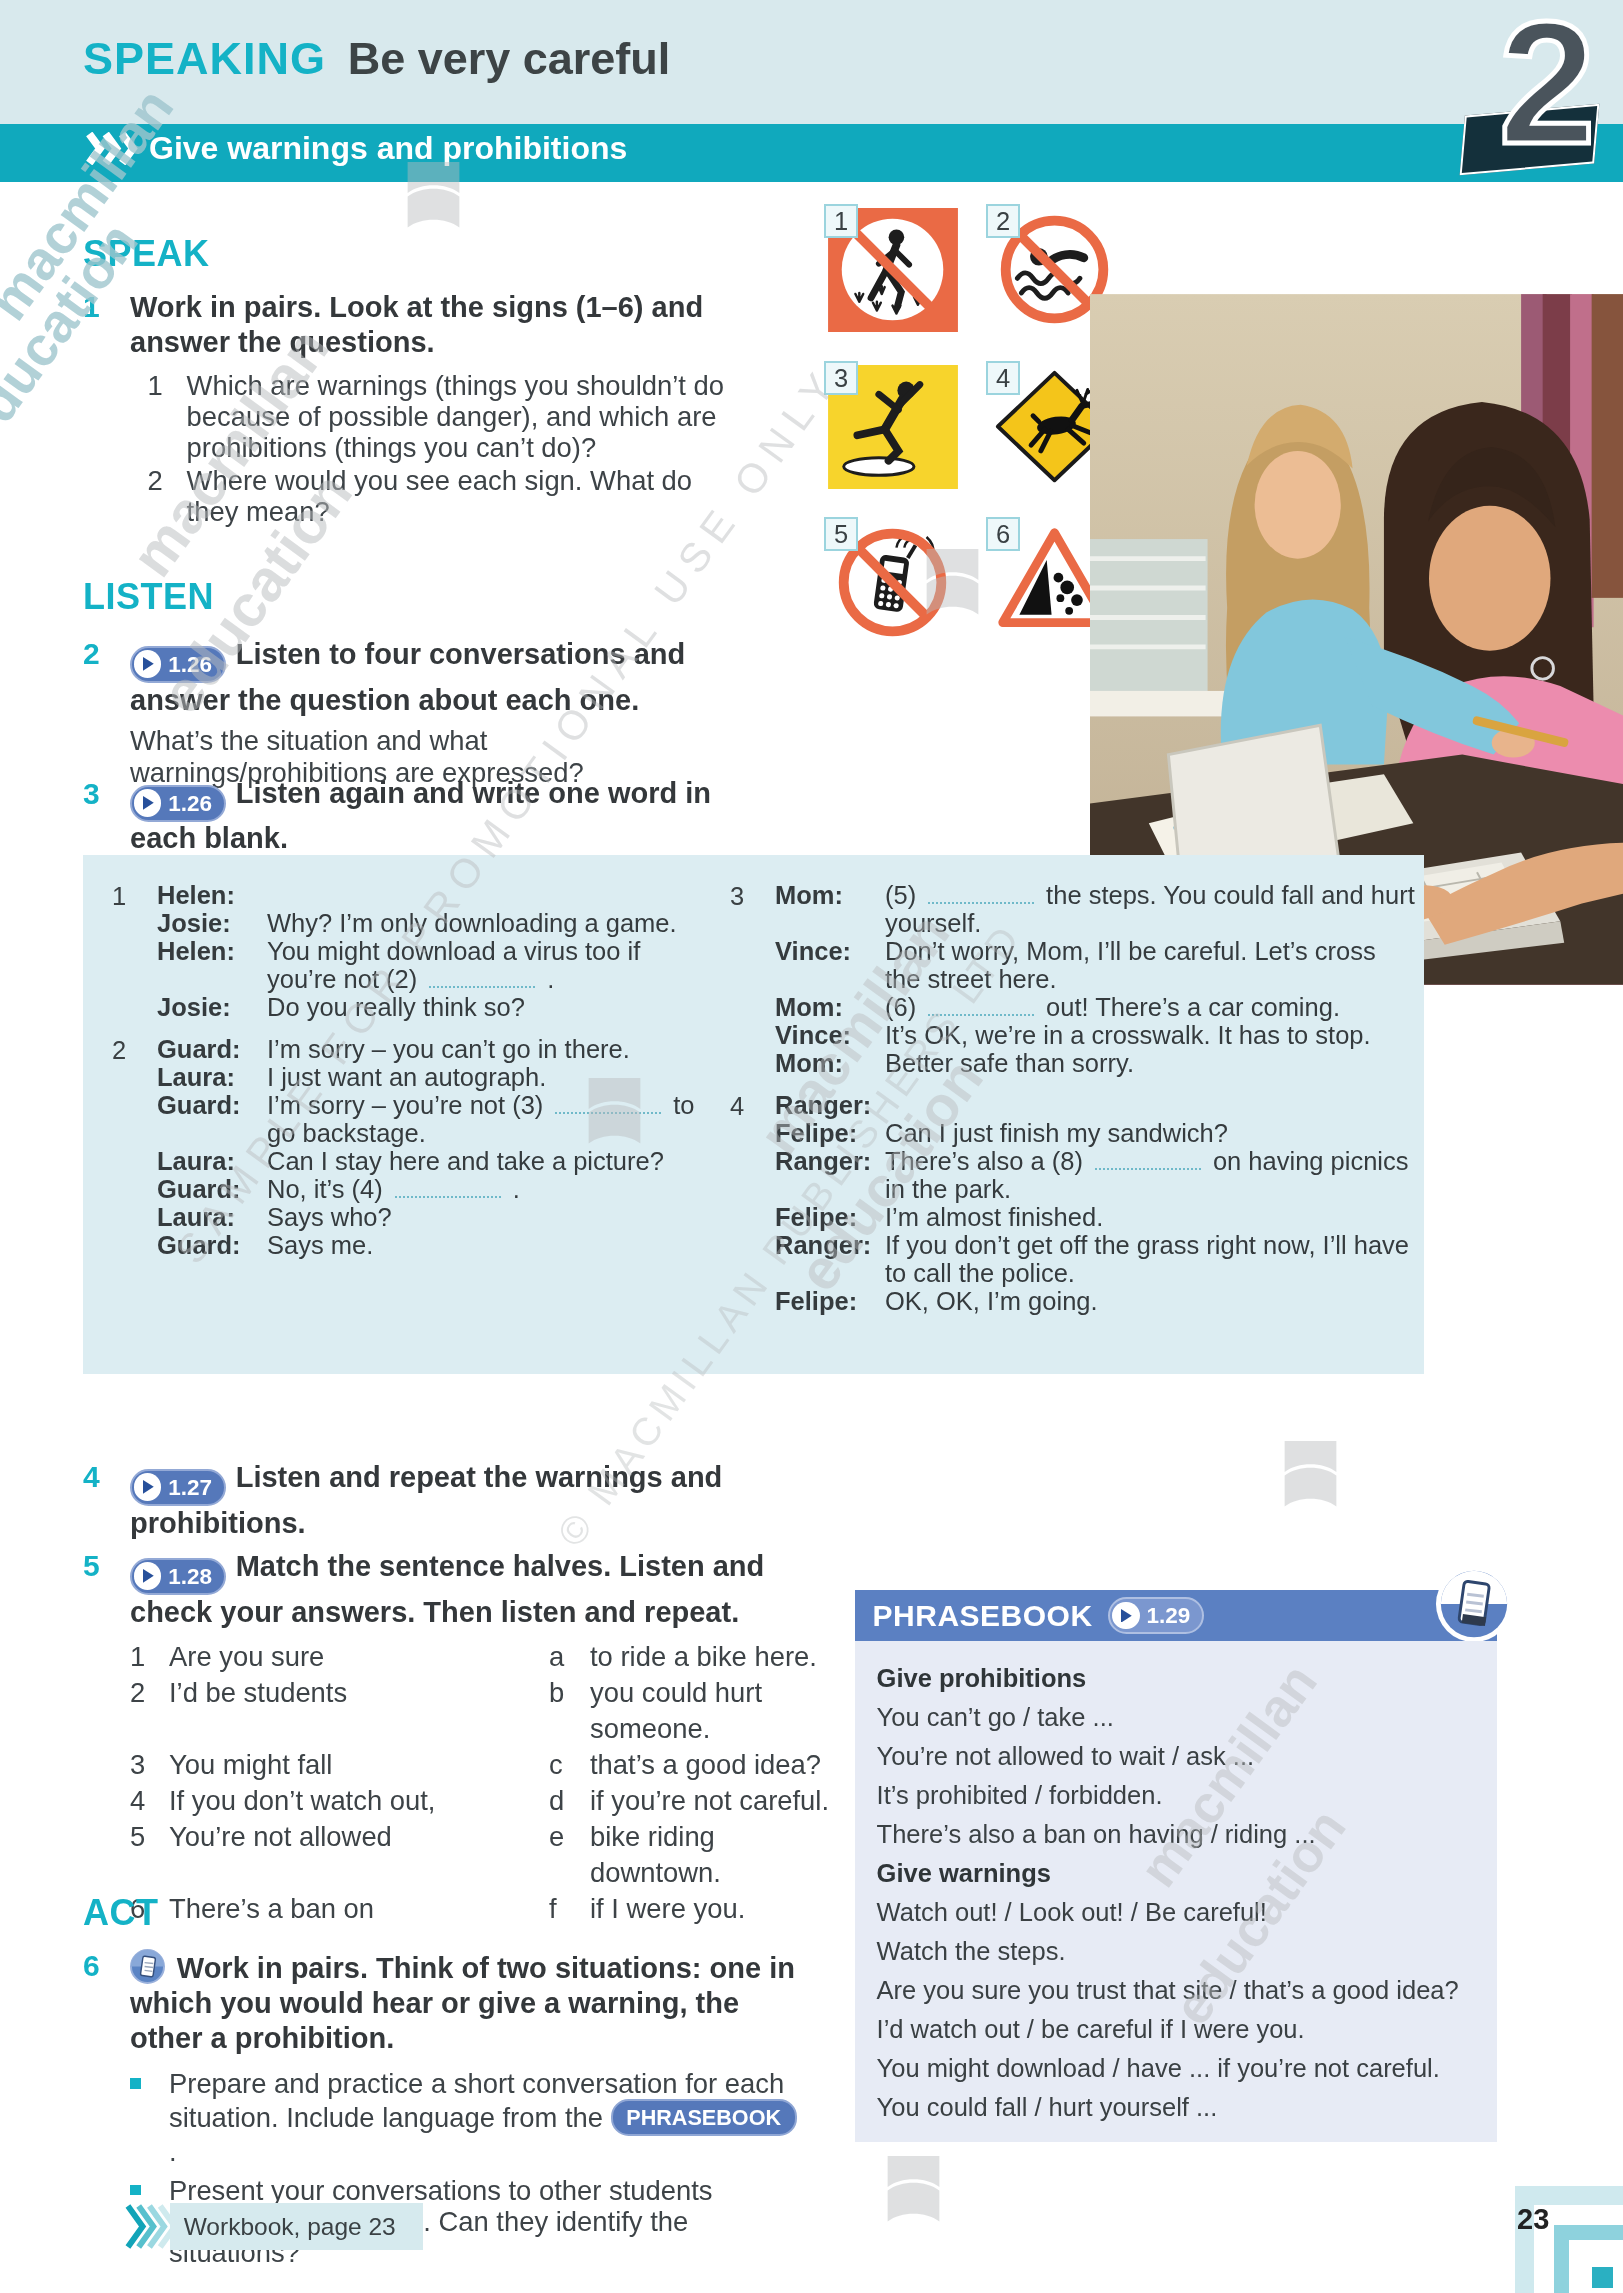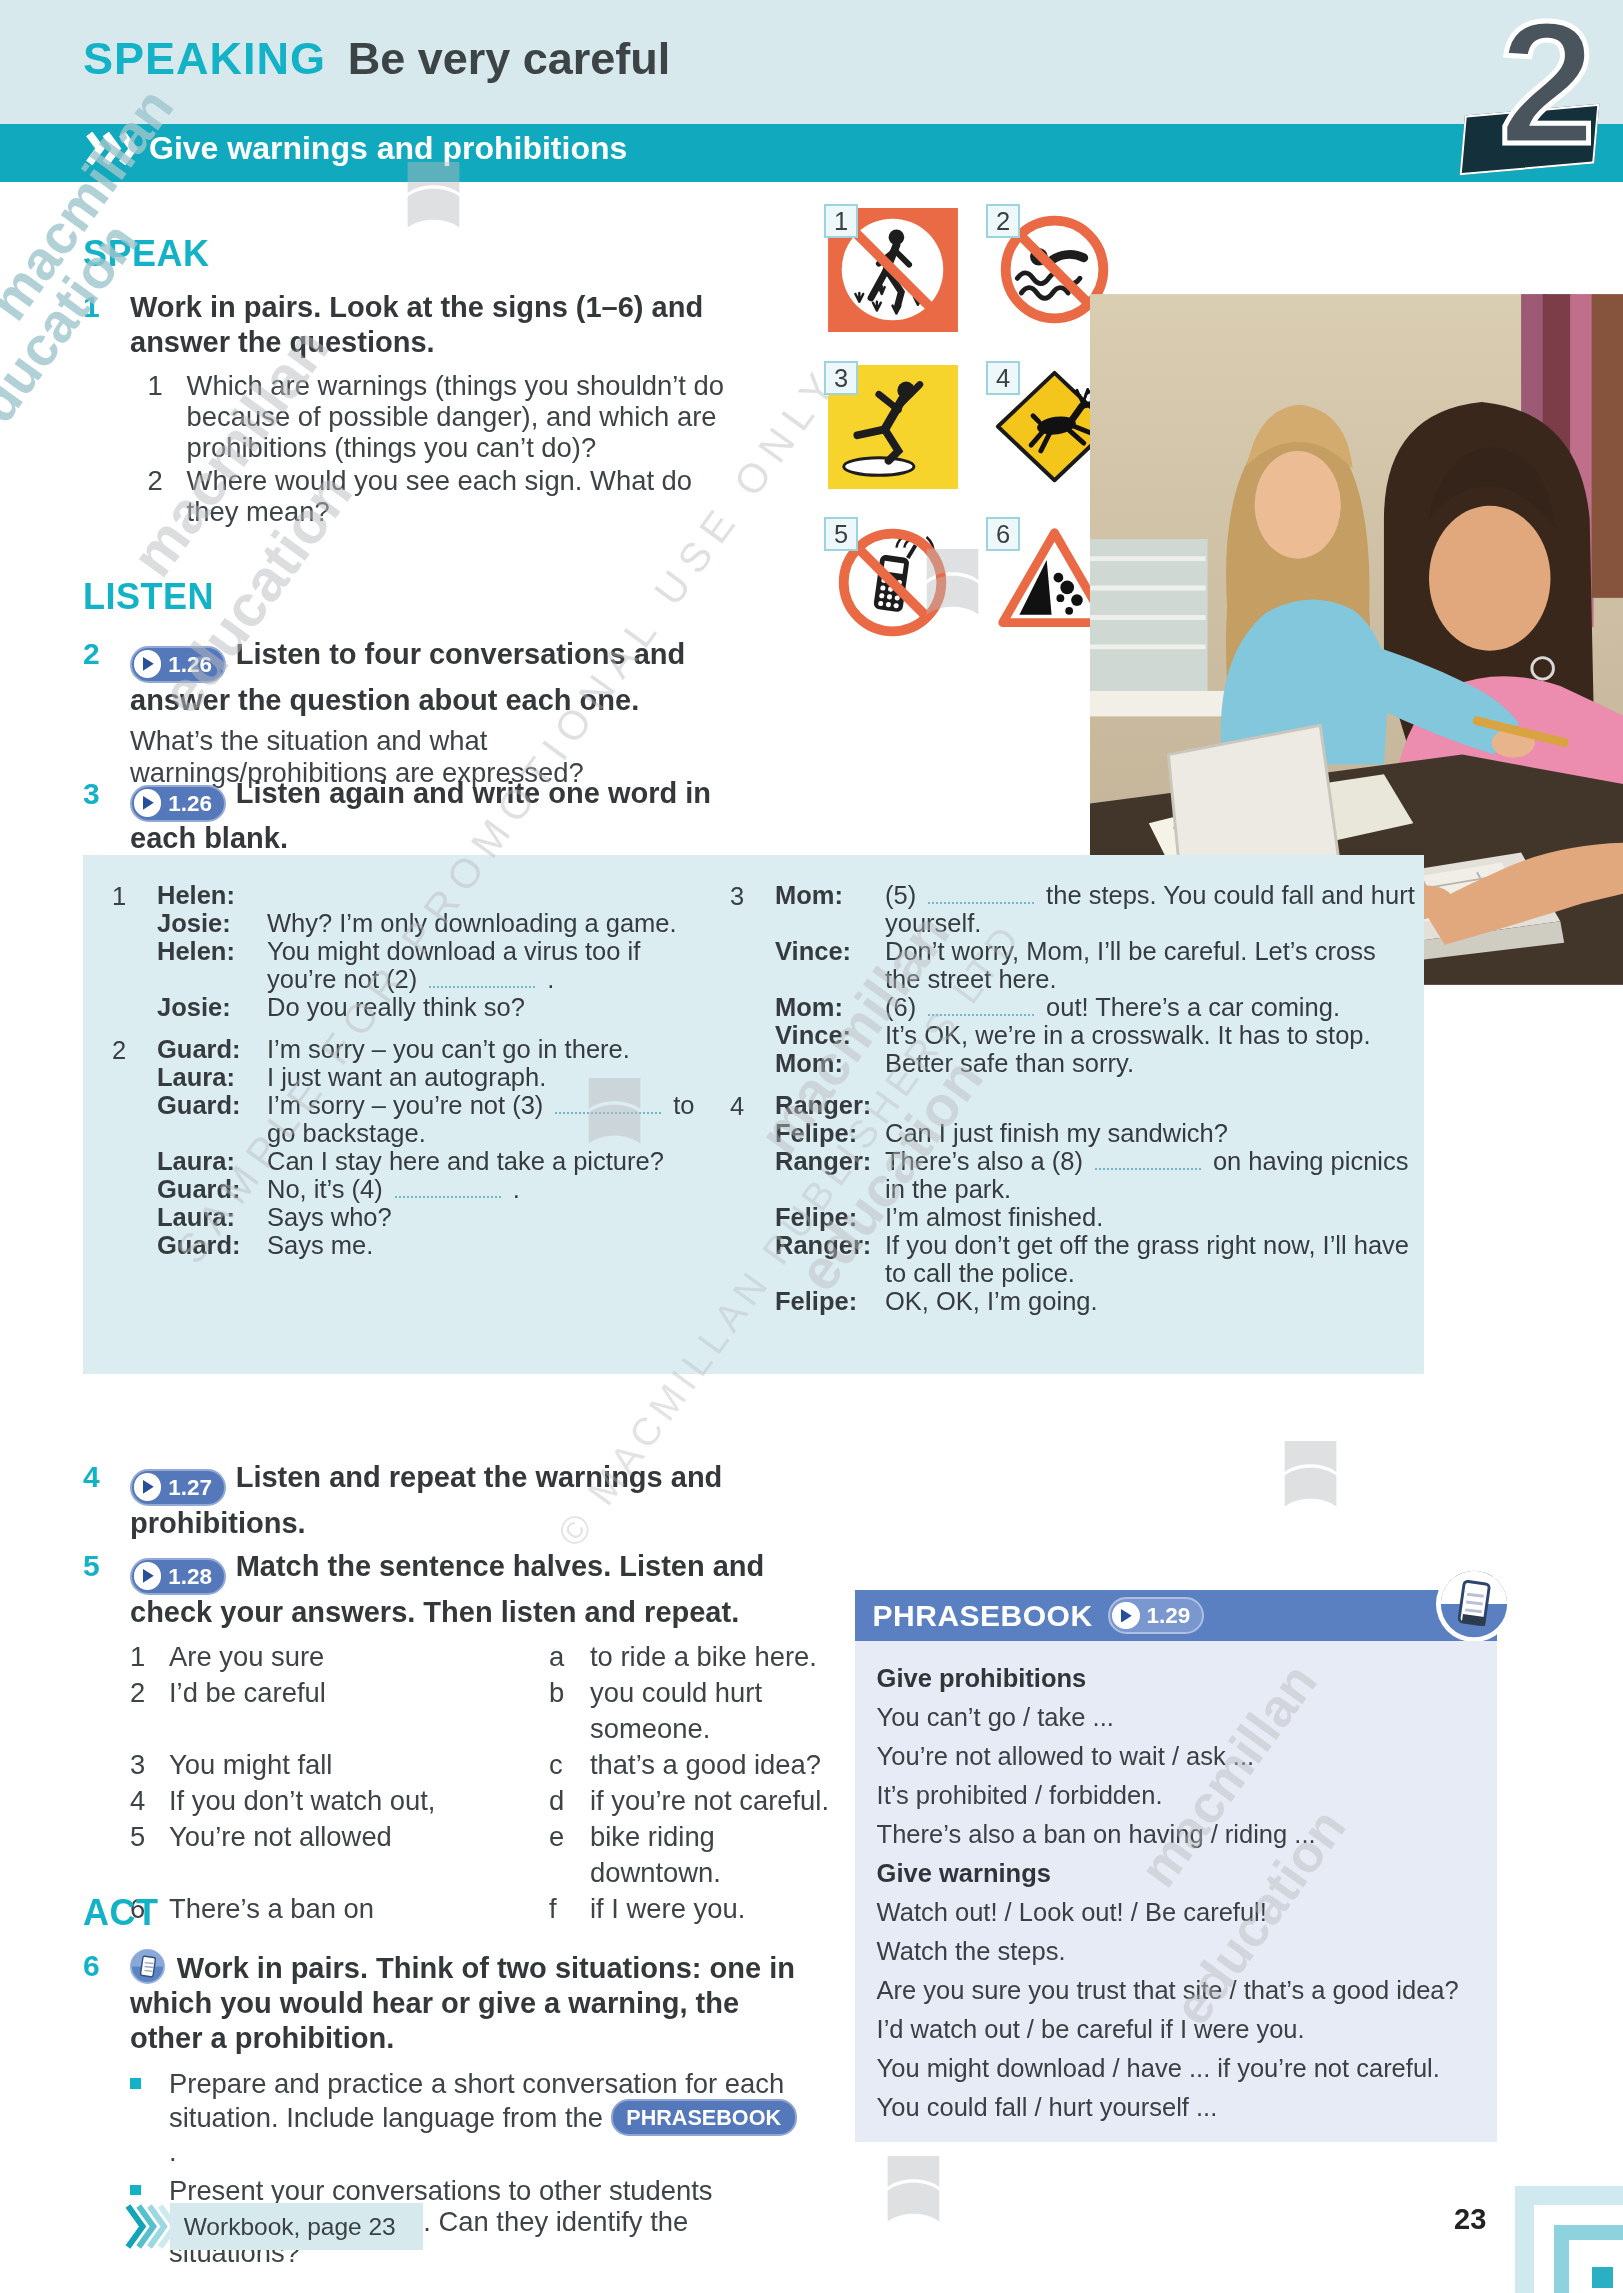--- a/index.html
+++ b/index.html
@@ -64,21 +64,21 @@
   .pbook { position:absolute; left:855px; top:1590px; width:642px; height:552px; z-index:3; }
   .pbook-bar { position:absolute; left:0; top:0; width:642px; height:51px; background:#5b80c2; display:flex; align-items:center; padding-left:17.6px; }
   .pbook-title { color:#fff; font-size:30px; font-weight:bold; letter-spacing:0.5px; margin-right:15.7px; }
   .pbook-body { position:absolute; left:0; top:51px; width:642px; height:501px; background:#e7ebf5; padding:17.6px 0 0 21.6px; }
   .pbook-body .ln { font-size:25.5px; line-height:39px; color:#3a4043; }
   .pbook-body .hd { font-weight:bold; color:#2f3538; }
   .pbook-icon { position:absolute; left:580px; top:-25.5px; }
   
   .wb { position:absolute; left:125px; top:2203px; display:flex; align-items:stretch; }
   .wb-label { background:#d6eaee; color:#3a4144; font-size:24.5px; display:flex; align-items:center; padding:0 27.4px 0 13.7px; height:47px; }
-  .pagenum { position:absolute; left:1454px; top:2203px; font-size:29px; font-weight:bold; color:#222; z-index:6;}
+  .pagenum { position:absolute; left:1517px; top:2203px; font-size:29px; font-weight:bold; color:#222; z-index:6;}
   .corner-a { position:absolute; right:-59px; bottom:-59px; width:167px; height:167px; border:19.6px solid #cfe9ee; z-index:5;}
   .corner-b { position:absolute; right:-29px; bottom:-29px; width:98px; height:98px; border:15.7px solid #8ed2dd; z-index:5;}
   .corner-c { position:absolute; right:9.8px; bottom:5.9px; width:21.6px; height:21.6px; background:#2ab0c2; z-index:5;}
   
   .wm { position:absolute; z-index:40; pointer-events:none; font-weight:bold; transform-origin:left top; white-space:nowrap; }
   .wm-flag { position:absolute; z-index:40; pointer-events:none; opacity:0.45; }
 </style>
 </head>
 <body>
 
@@ -507,21 +507,21 @@
 
       <div class="match-row">
         <span>1</span>
         <span>Are you sure</span>
         <span>a</span>
         <span>to ride a bike here.</span>
       </div>
 
       <div class="match-row">
         <span>2</span>
-        <span>I’d be careful</span>
+        <span>I’d be students</span>
         <span>b</span>
         <span>you could hurt someone.</span>
       </div>
 
       <div class="match-row">
         <span>3</span>
         <span>You might fall</span>
         <span>c</span>
         <span>that’s a good idea?</span>
       </div>

